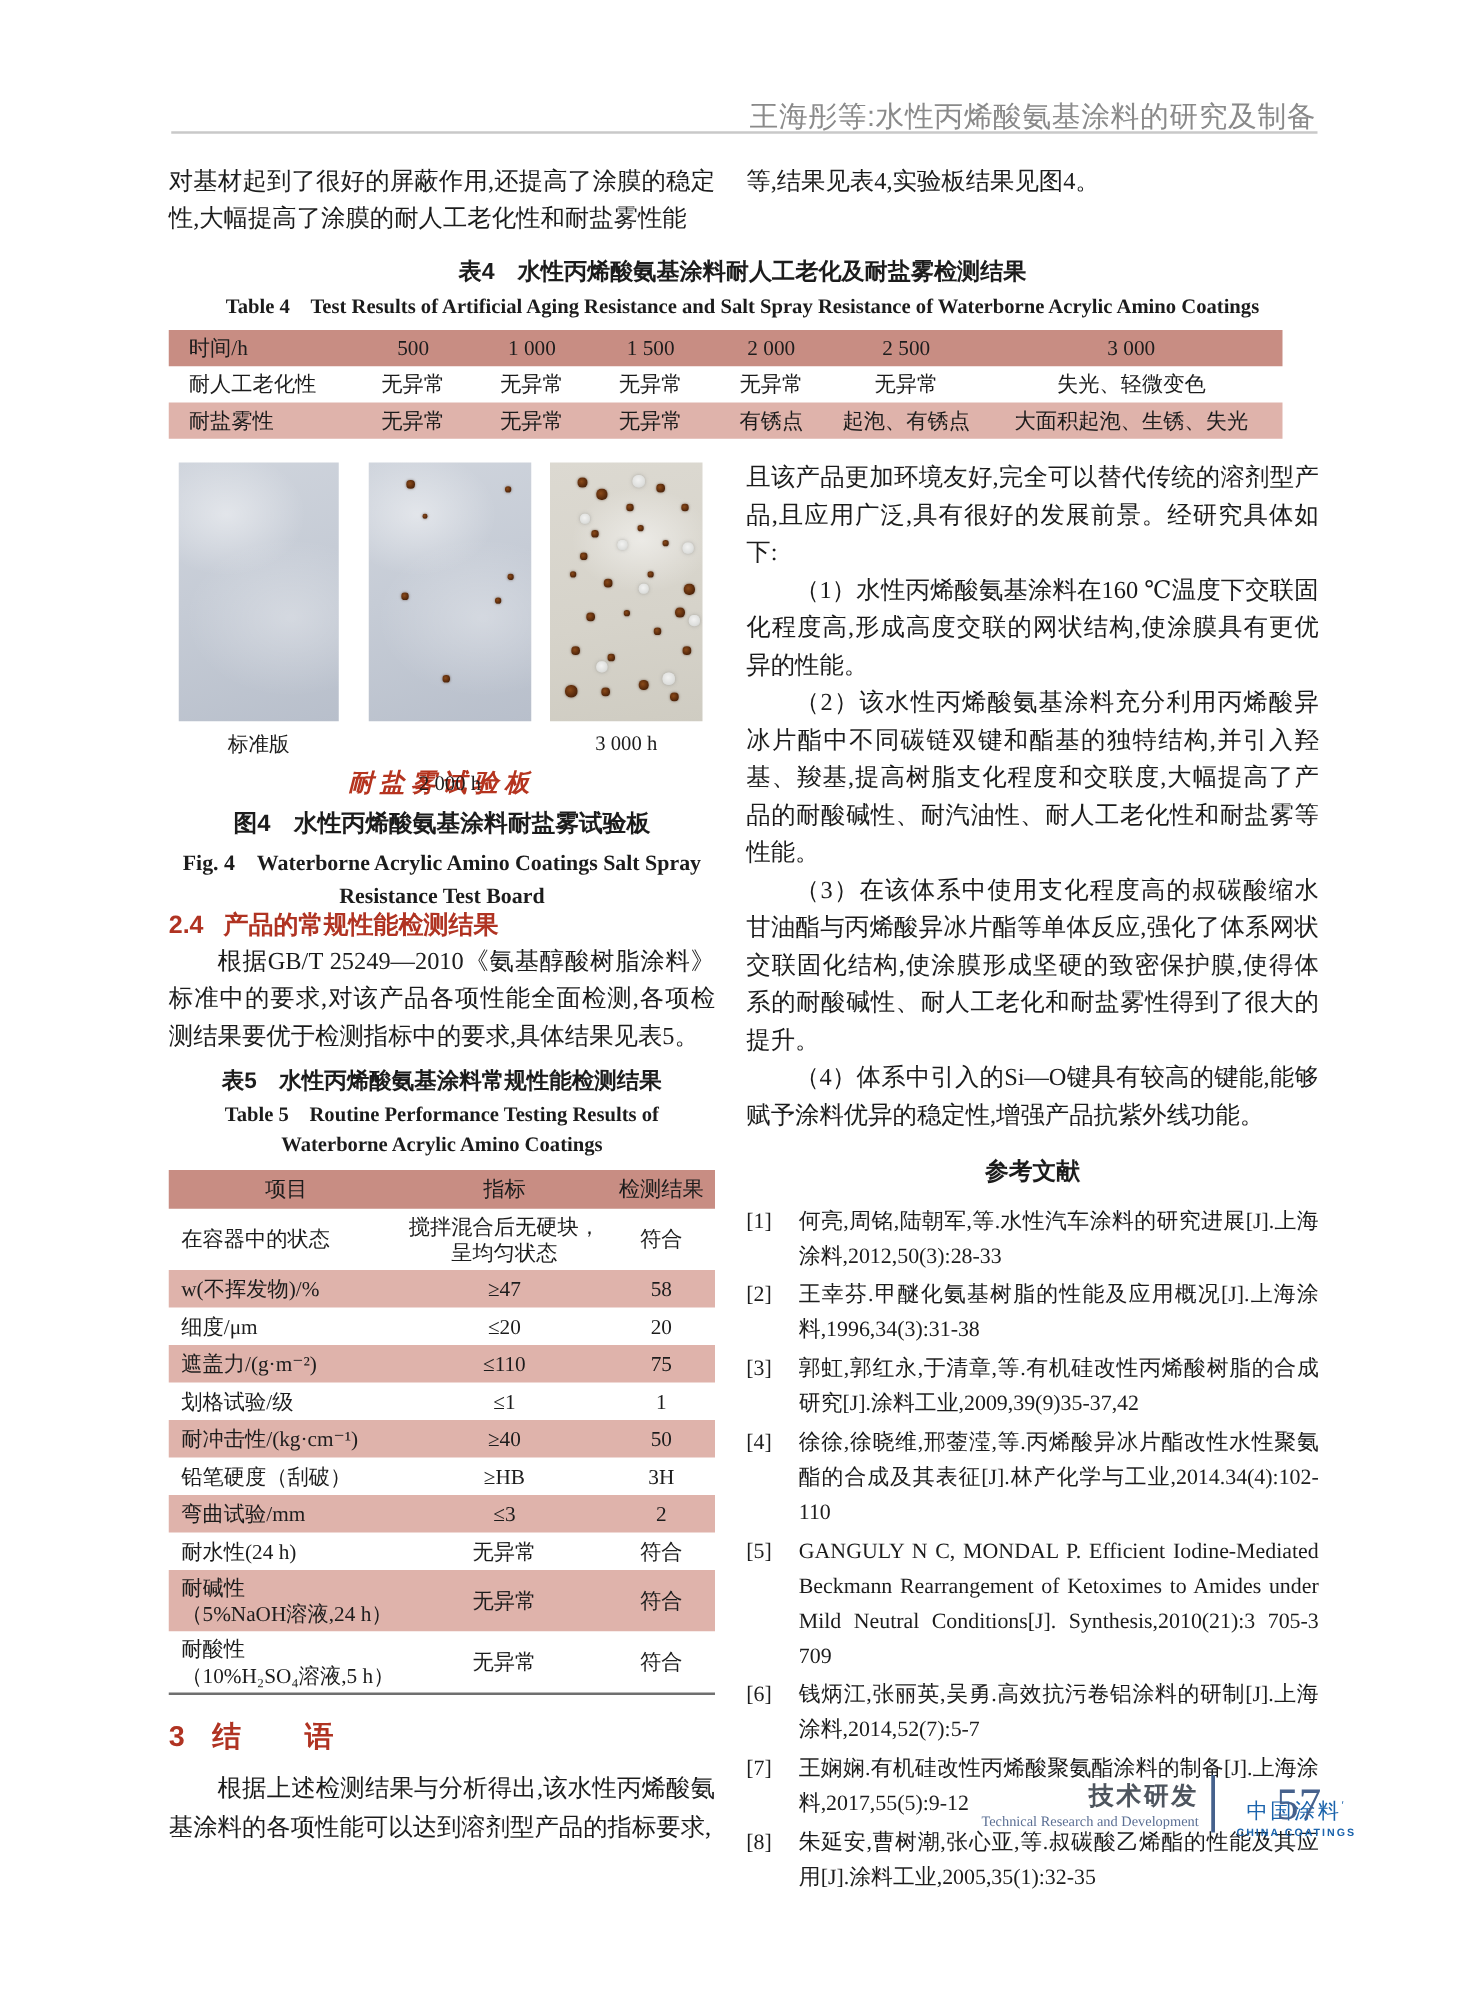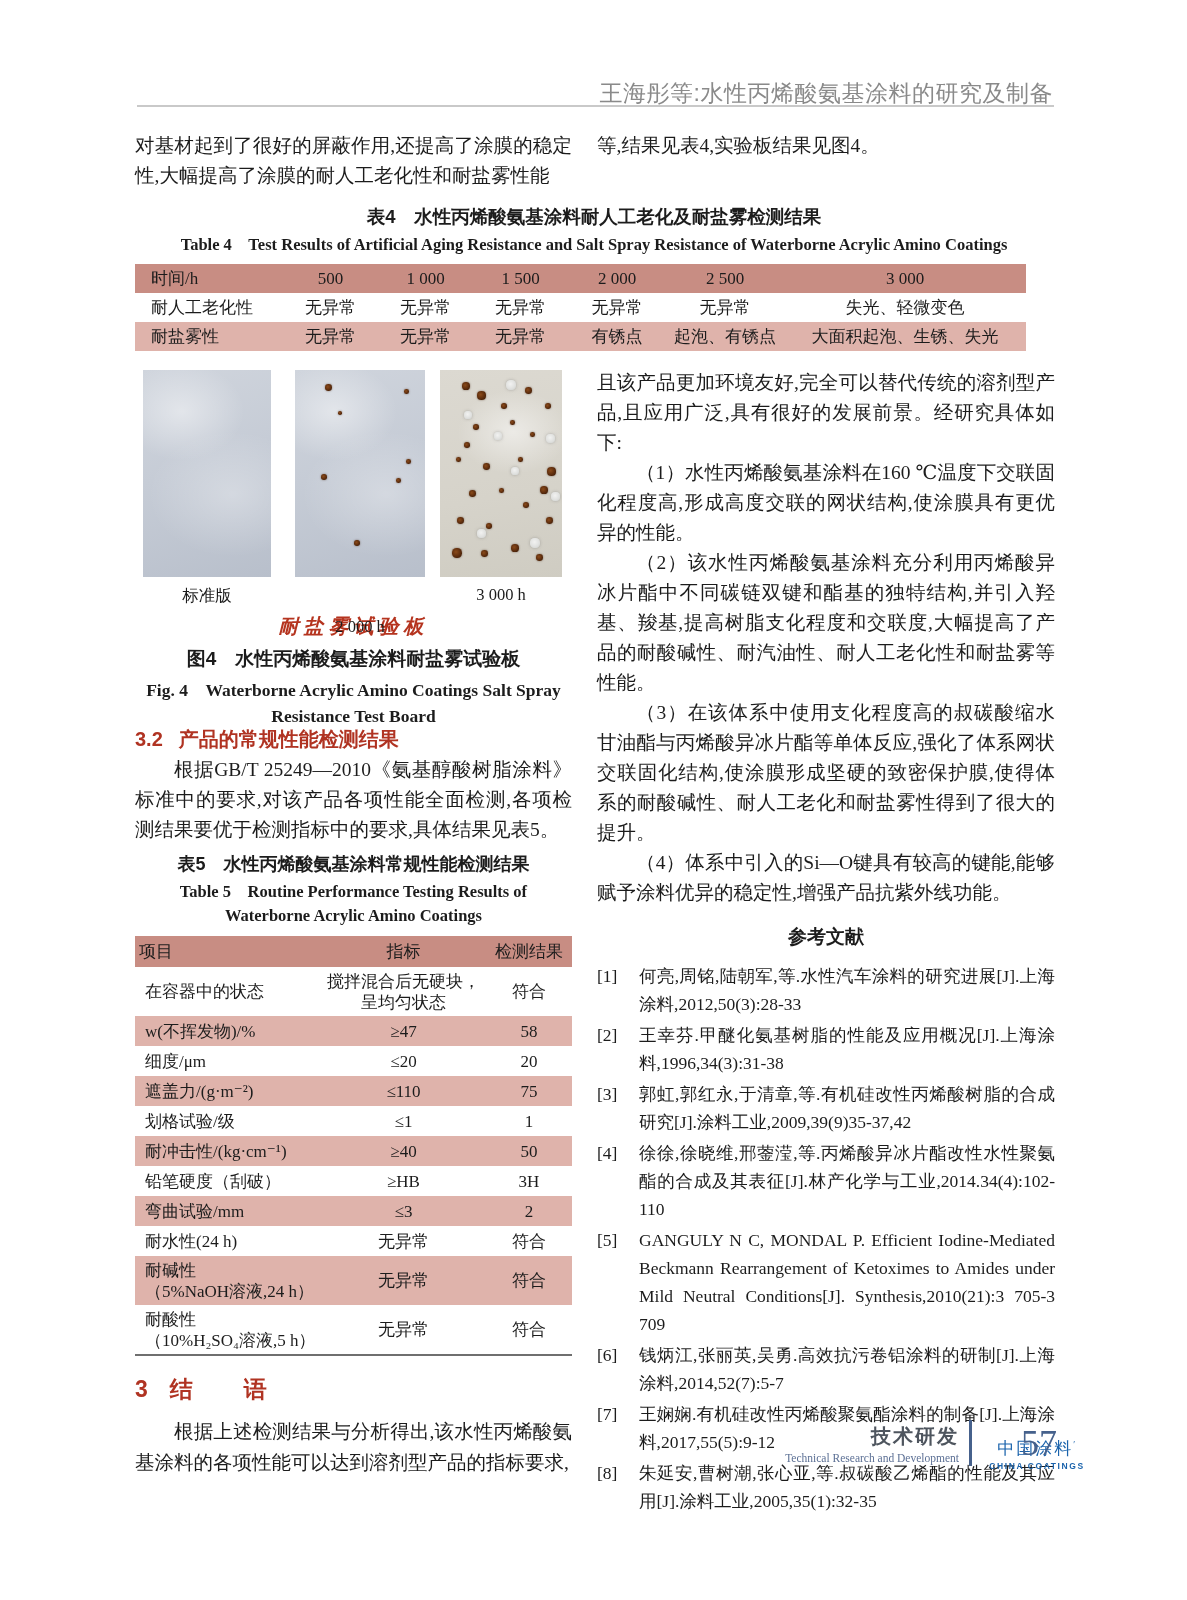--- a/index.html
+++ b/index.html
@@ -84,21 +84,21 @@
   .t5-wrap{position:absolute;top:852px;left:135px;width:437px;}
   .t5-title-cn{text-align:center;font-family:var(--sans);font-weight:bold;font-size:18px;}
   .t5-title-en{text-align:center;font-family:var(--serif);font-weight:bold;font-size:16.5px;line-height:24px;margin-top:4px;}
   .t5-grid{margin-top:8px;width:437px;border-bottom:2px solid #6f6f6f;}
   .t5-row{display:grid;grid-template-columns:186px 165px 86px;align-items:center;min-height:30px;}
   .t5-row.header{min-height:31px;background:var(--pink-dark);}
   .t5-row.pink{background:var(--pink-light);}
   .t5-row.tall{min-height:49px;}
   .t5-cell{font-size:17px;text-align:center;padding:3px 2px;line-height:21px;white-space:pre-line;}
   .t5-cell.first{text-align:left;padding-left:10px;}
-  .t5-row.header .t5-cell.first{padding-left:4px;}
+  .t5-row.header .t5-cell.first{text-align:center;padding-left:4px;}
 
   
   .right-col{position:absolute;top:368px;left:597px;width:458px;}
   .right-col p{font-size:19.5px;line-height:30px;text-align:justify;text-indent:2em;}
   .right-col p.noindent{text-indent:0;}
   .refs-title{margin-top:16px;text-align:center;font-family:var(--sans);font-weight:bold;font-size:19px;}
   .refs{margin-top:12px;}
   .ref{display:grid;grid-template-columns:42px 1fr;font-size:17.5px;line-height:28px;margin-bottom:3px;}
   .ref .num{text-align:left;}
   .ref .txt{text-align:justify;}
@@ -216,21 +216,21 @@
       </div>
     <div class="fig-red">耐盐雾试验板</div>
     <div class="fig-cap-cn">图4　水性丙烯酸氨基涂料耐盐雾试验板</div>
     <div class="fig-cap-en">
       <div>Fig. 4　Waterborne Acrylic Amino Coatings Salt Spray</div>
       <div>Resistance Test Board</div>
     </div>
   </div>
 
   <div class="sec-head sec24">
-    <span class="num">3.2</span><span>产品的常规性能检测结果</span>
+    <span class="num">2.4</span><span>产品的常规性能检测结果</span>
   </div>
   <div class="sec24-body body-text indent">根据GB/T 25249—2010《氨基醇酸树脂涂料》标准中的要求,对该产品各项性能全面检测,各项检测结果要优于检测指标中的要求,具体结果见表5。</div>
 
   <div class="t5-wrap">
     <div class="t5-title-cn">表5　水性丙烯酸氨基涂料常规性能检测结果</div>
     <div class="t5-title-en">
       <div>Table 5　Routine Performance Testing Results of</div>
       <div>Waterborne Acrylic Amino Coatings</div>
     </div>
     <div class="t5-grid">

